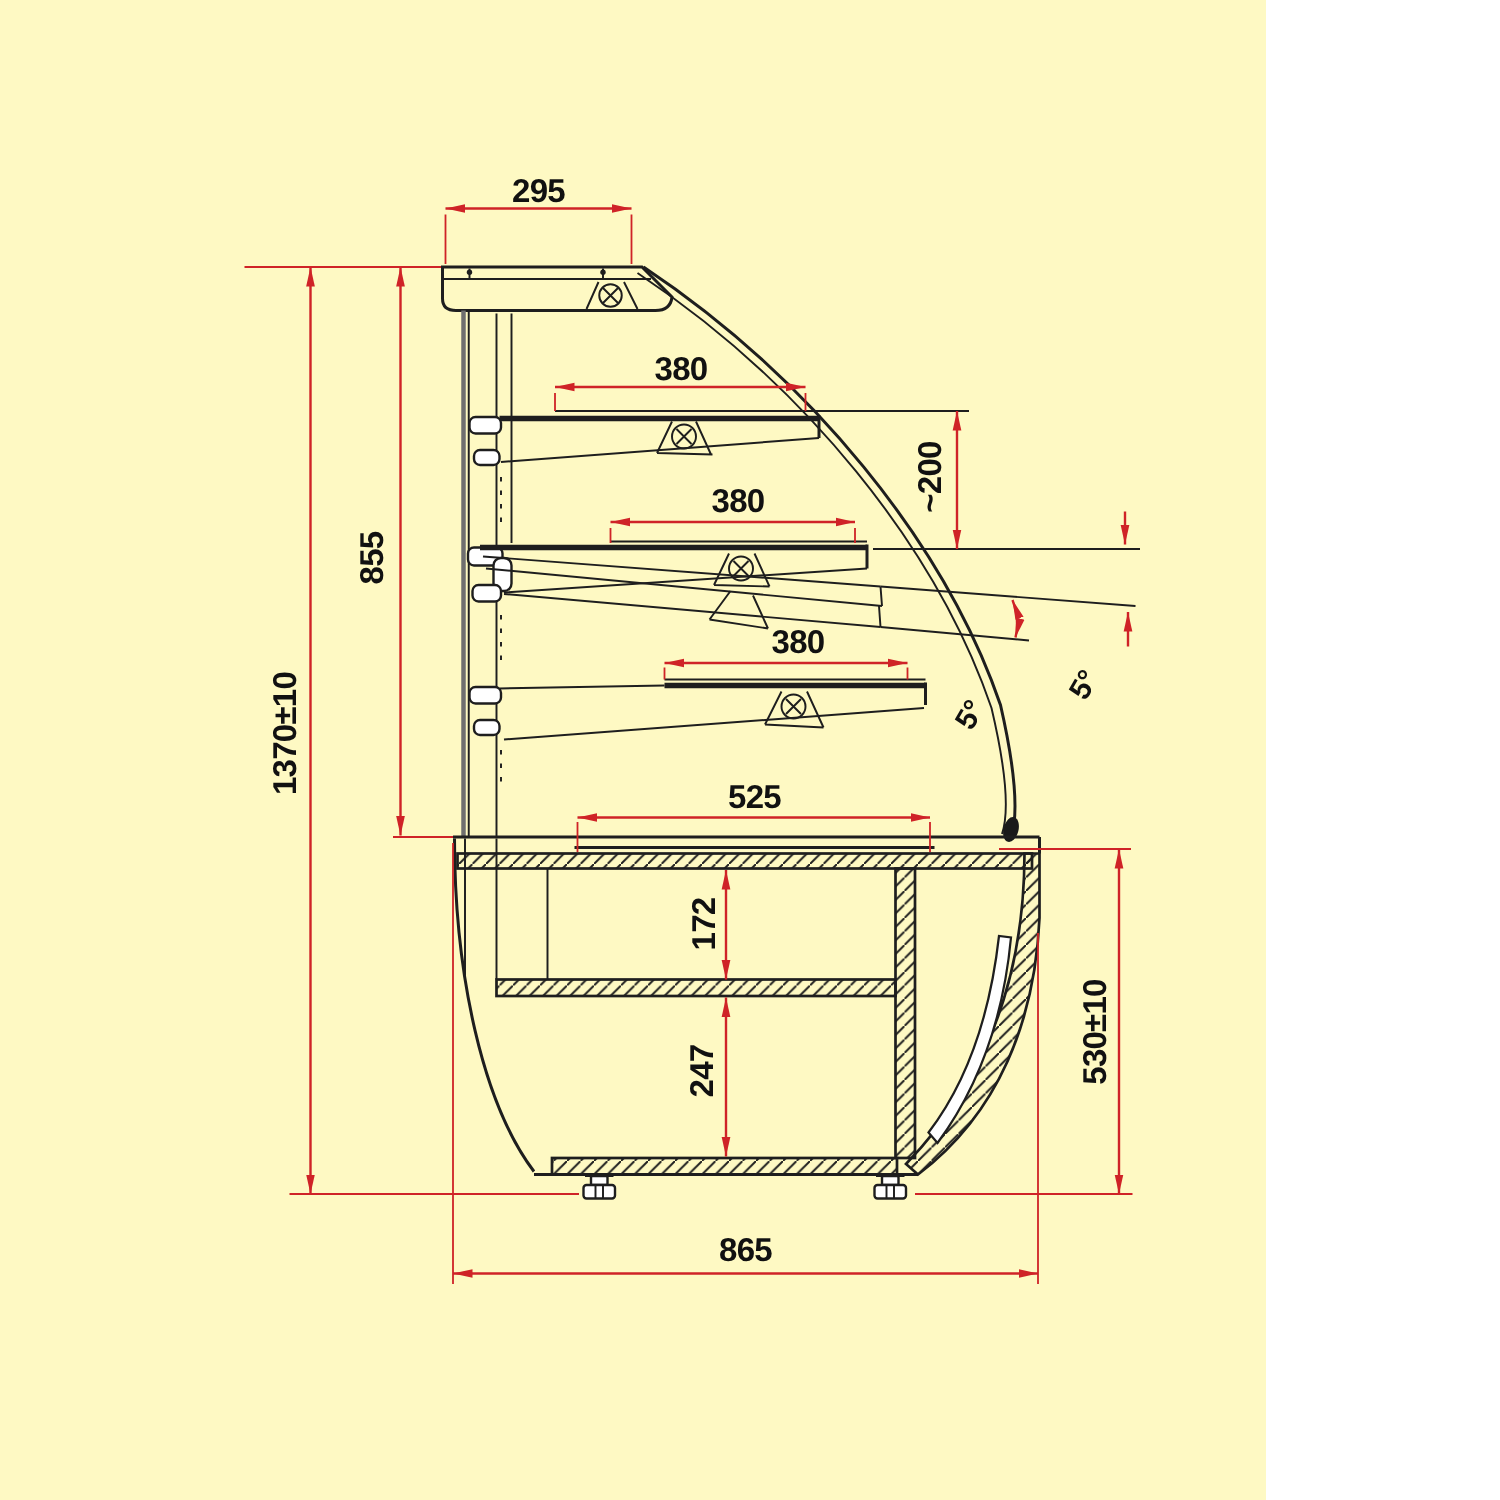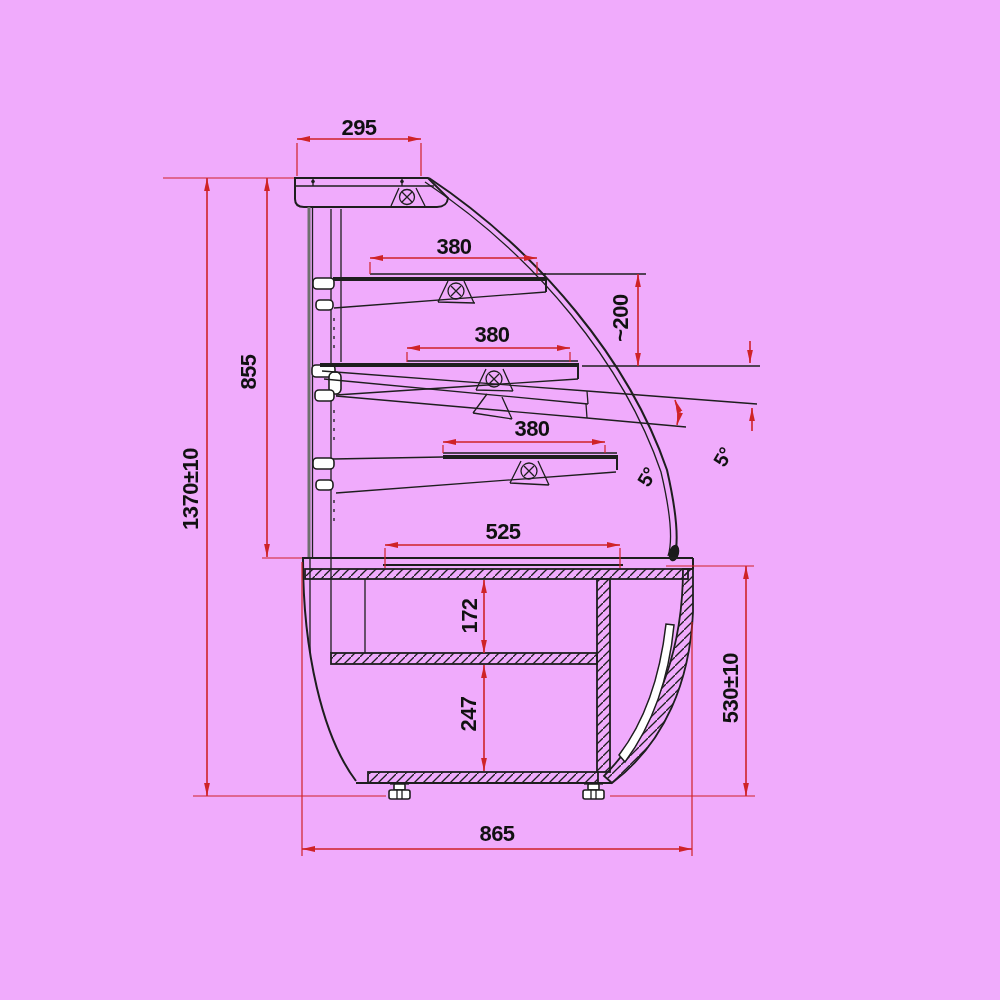--- a/index.html
+++ b/index.html
@@ -1,16 +1,16 @@
 <!DOCTYPE html>
 <html><head>
 <meta charset="utf-8">
 <style>
   html,body{margin:0;padding:0;background:#ffffff;}
-  .stage{position:relative;width:1000px;height:1000px;background:#f0abfc;
+  .stage{position:relative;width:844px;height:1000px;background:#fef9c3;
          font-family:"Liberation Sans", sans-serif;}
   svg{position:absolute;left:0;top:0;}
   
   .s  {stroke:#1e1e1e;stroke-width:2;fill:none;}
   .sb {stroke:#1e1e1e;stroke-width:3.8;fill:none;}   
   .st {stroke:#1e1e1e;stroke-width:1.3;fill:none;}   
   .sg {stroke:#6f6f6f;stroke-width:3;fill:none;}     
   .hook{stroke:#1e1e1e;stroke-width:1.6;fill:#ffffff;}
   .hatchband{fill:url(#h);stroke:#1e1e1e;stroke-width:1.8;}
   

